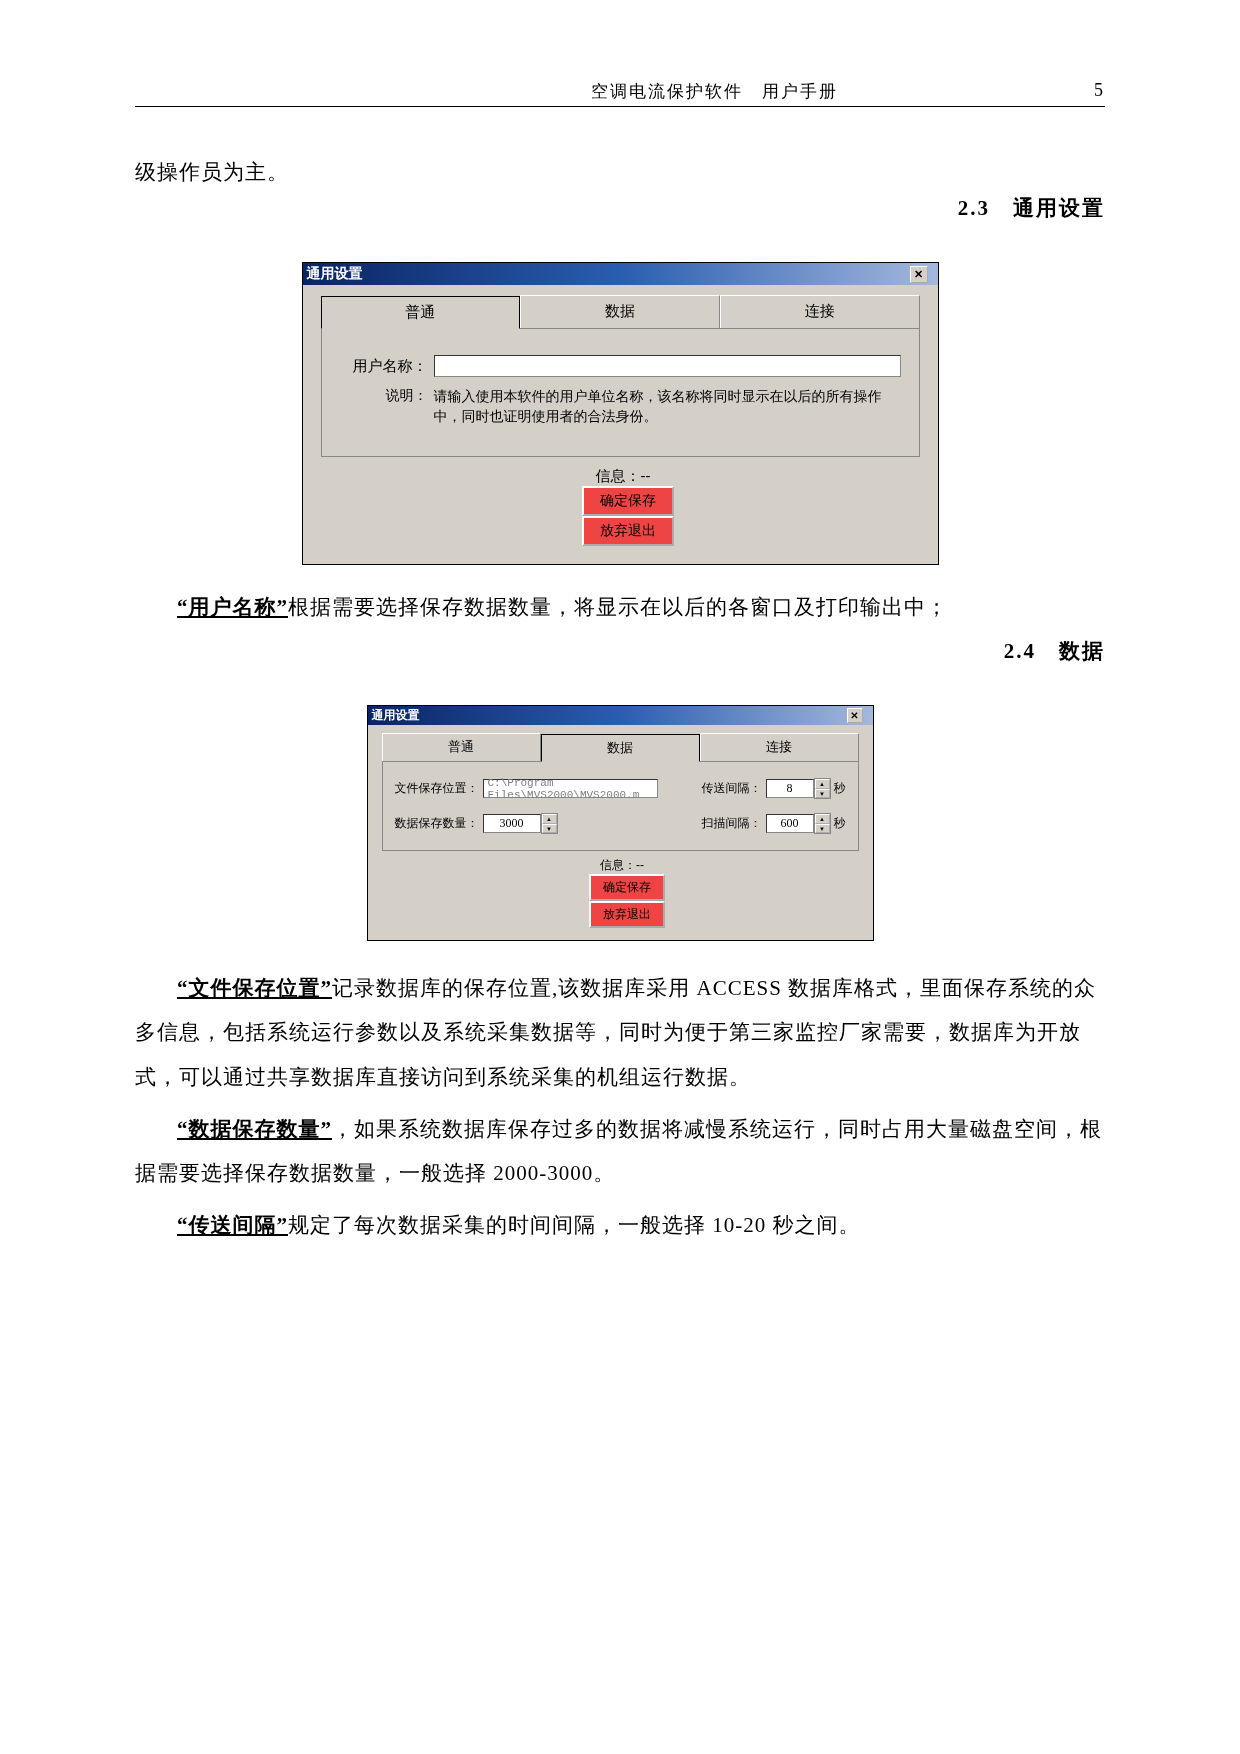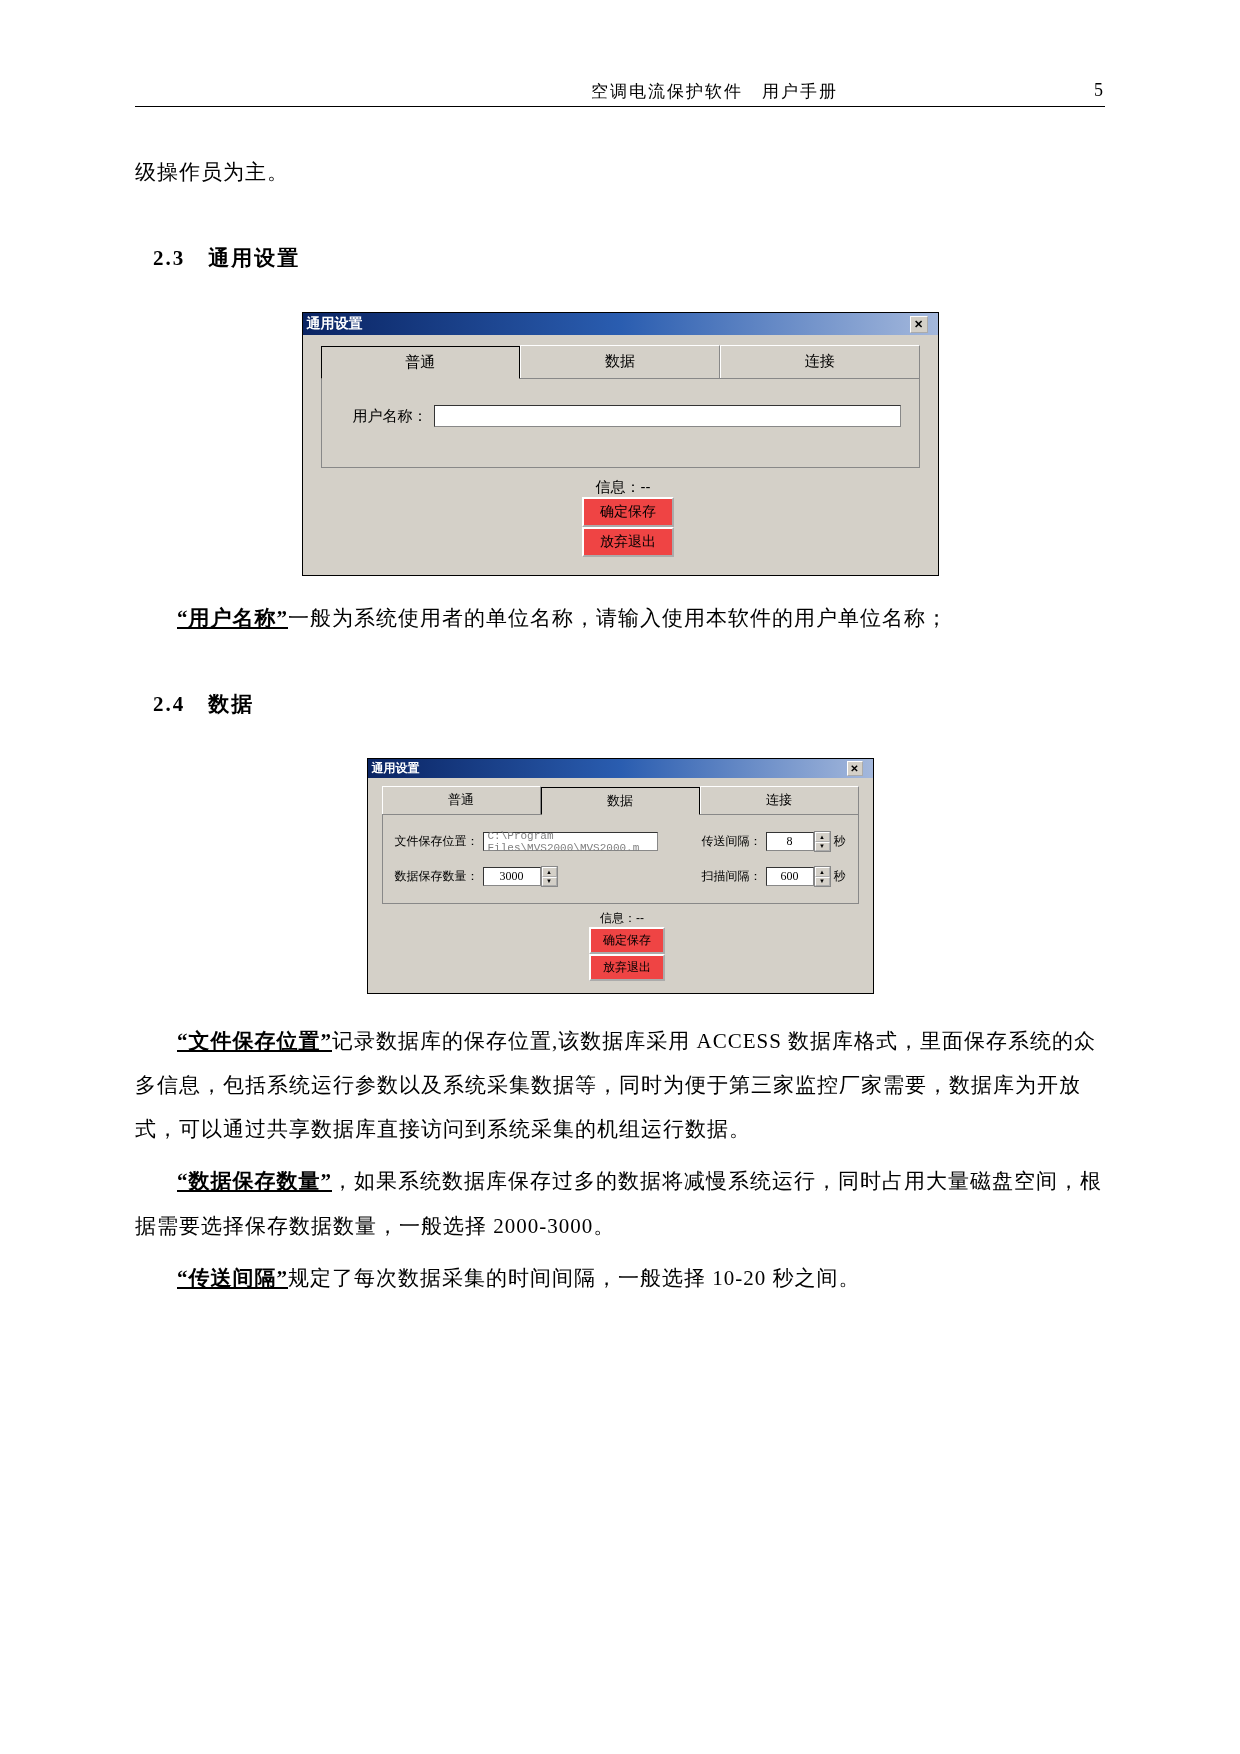--- a/index.html
+++ b/index.html
@@ -28,22 +28,22 @@
     .body-text {
       font-size: 21px;
       line-height: 2.1;
       letter-spacing: 1px;
     }
     .section-heading {
       font-size: 21px;
       font-weight: bold;
       letter-spacing: 2px;
       margin-left: 18px;
-      margin-top: 50px;
       margin-bottom: 40px;
+      text-align: right;
     }
     .para { text-indent: 2em; margin-top: 8px; margin-bottom: 8px; }
     .bold { font-weight: bold; }
     .underline { text-decoration: underline; }
 
     
     .dialog1 {
       width: 635px;
       margin: 0 auto 20px auto;
       border: 1px solid #000;
@@ -199,31 +199,35 @@
       <div class="tab-row">
         <div class="tab active">普通</div>
         <div class="tab">数据</div>
         <div class="tab">连接</div>
       </div>
       <div class="tab-content1">
         <div class="form-row">
           <span class="form-label">用户名称：</span>
           <div class="text-input"></div>
         </div>
+        <div class="desc-row">
+          <span class="desc-label">说明：</span>
+          <span class="desc-text">请输入使用本软件的用户单位名称，该名称将同时显示在以后的所有操作中，同时也证明使用者的合法身份。</span>
+        </div>
       </div>
       <div class="dialog-footer">
         <span class="info-label">信息：--</span>
         <button class="win-button">确定保存</button>
         <button class="win-button">放弃退出</button>
       </div>
     </div>
   </div>
 
   <div class="body-text para">
-    <span class="bold underline">“用户名称”</span><span>一般为系统使用者的单位名称，请输入使用本软件的用户单位名称；</span>
+    <span class="bold underline">“用户名称”</span><span>根据需要选择保存数据数量，将显示在以后的各窗口及打印输出中；</span>
   </div>
 
   <div class="section-heading">2.4　数据</div>
 
   <div class="dialog2">
     <div class="titlebar">
       <span>通用设置</span>
       <div class="closebtn">✕</div>
     </div>
     <div class="dialog2-inner">

